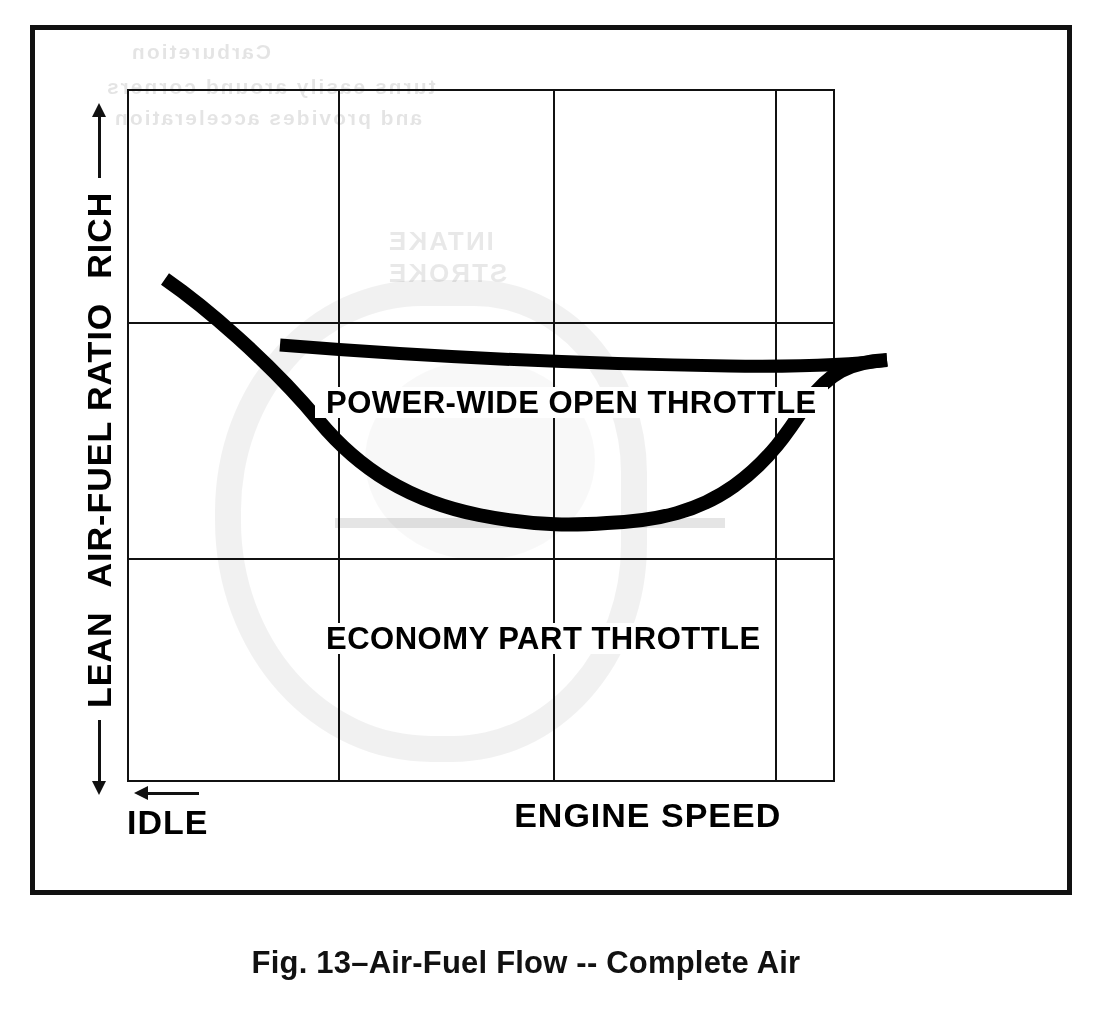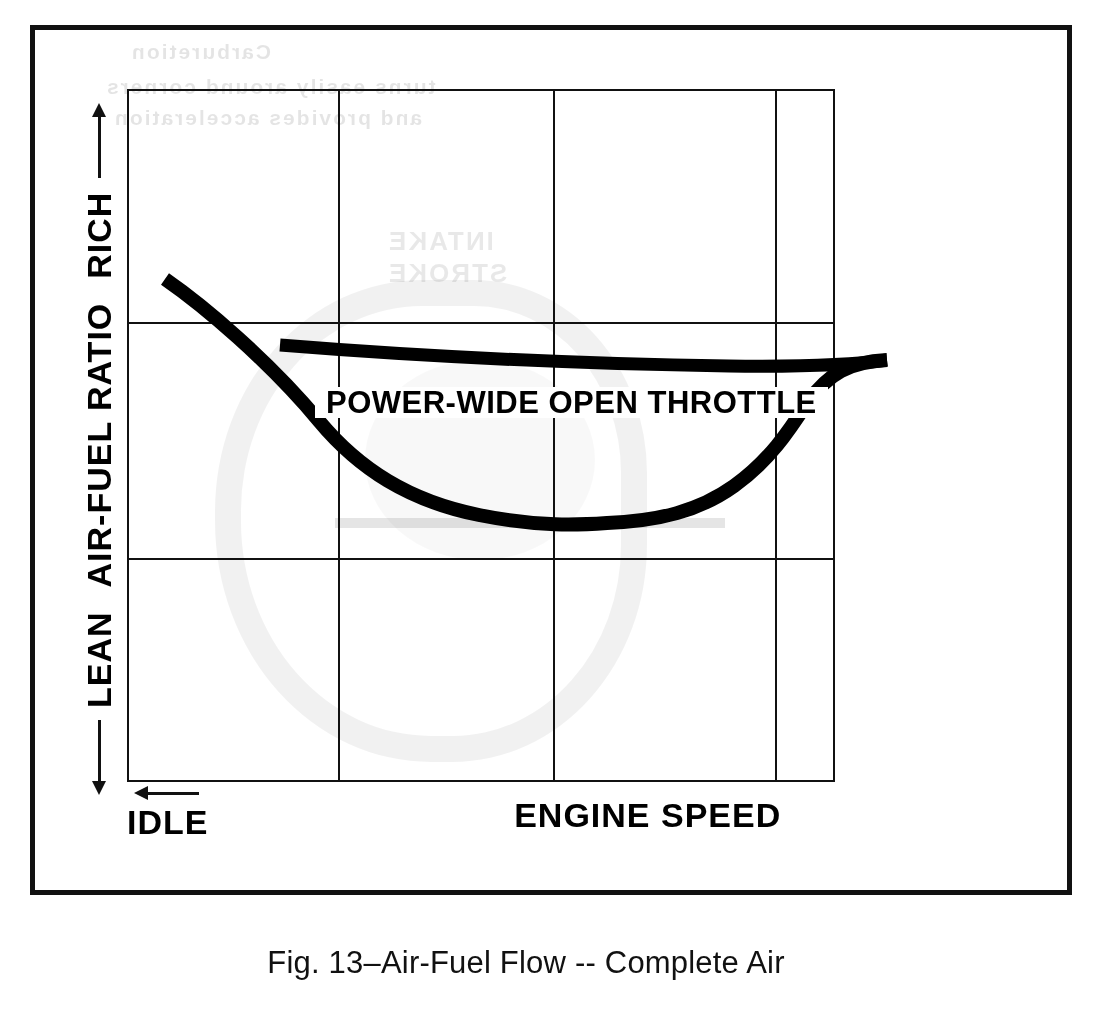--- a/index.html
+++ b/index.html
@@ -182,21 +182,21 @@
   #x-center-group { flex: 1; text-align: center; }
 
   
   #caption {
     position: absolute;
     left: 0;
     top: 945px;
     width: 1052px;
     text-align: center;
     font-size: 31px;
-    font-weight: normal;
+    font-weight: bold;
     color: #111111;
     letter-spacing: 0.2px;
   }
 </style>
 </head>
 <body>
 
 <div id="figure-frame">
 
   <div class="ghost" id="ghost-top-1">Carburetion</div>
@@ -237,20 +237,21 @@
       <path d="M 36 188
                C 75 215, 140 270, 190 330
                C 230 378, 280 410, 350 424
                C 410 436, 450 434, 478 432
                C 530 430, 570 420, 605 395
                C 640 370, 660 340, 678 312
                C 700 282, 720 271, 758 269" fill="none" stroke="#000000" stroke-width="14" stroke-linecap="butt"></path>
     </svg>
 
     <div class="series-label" id="label-power">POWER-WIDE OPEN THROTTLE</div>
+    <div class="series-label" id="label-economy">ECONOMY PART THROTTLE</div>
   </div>
 
   <div id="x-axis">
     <div id="x-left-group">
       <span class="axis-arrow-line arrow-left" style="width:52px;margin-left:18px;margin-right:8px;"></span>
       <span class="axis-text">IDLE</span>
     </div>
     <div id="x-center-group">
       <span class="axis-text">ENGINE  SPEED</span>
     </div>

